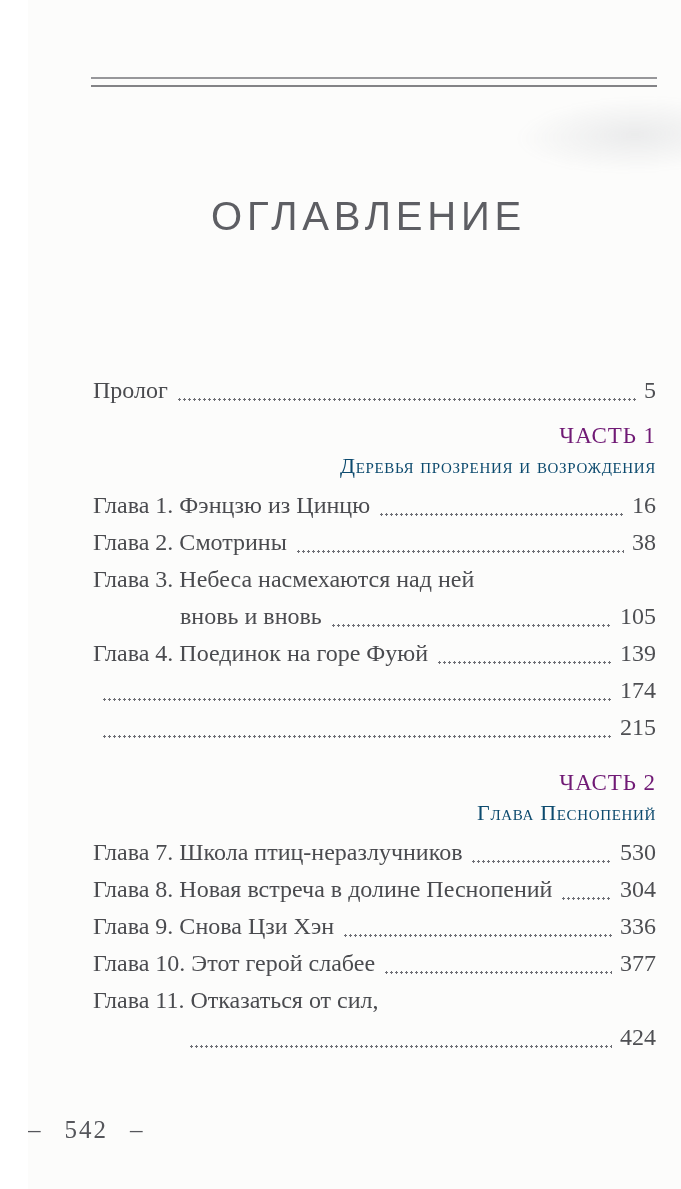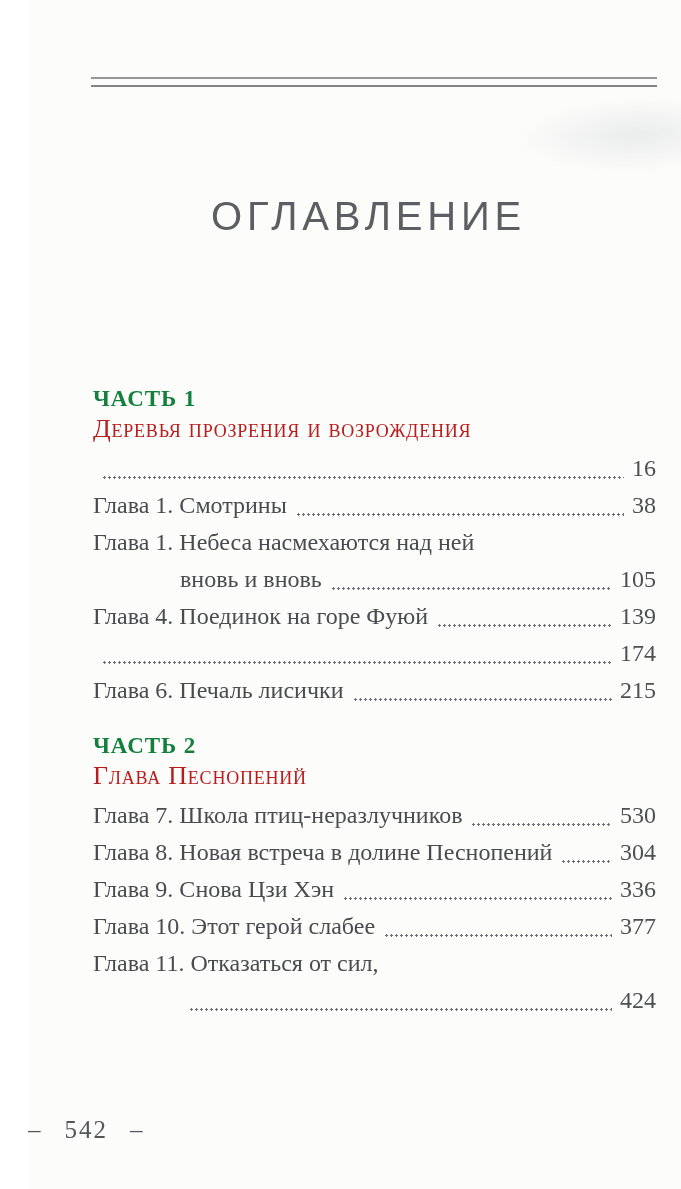--- a/index.html
+++ b/index.html
@@ -84,36 +84,35 @@
     background-size: 5px 3px;
     background-repeat: repeat-x;
     background-position: 0 50%;
     min-width: 12px;
   }
   .pagenum {
     text-align: right;
     color: #4e4f53;
   }
   .part-title {
-    text-align: left;
+    text-align: right;
     font-size: 23px;
     letter-spacing: 0.04em;
     line-height: 30px;
     margin-top: 12px;
-    color: #15803d;
-    font-weight: bold;
+    color: #701a75;
   }
   .part-subtitle {
-    text-align: left;
-    font-size: 26px;
+    text-align: right;
+    font-size: 22px;
     font-variant: small-caps;
     letter-spacing: 0.03em;
     line-height: 30px;
     margin-bottom: 6px;
-    color: #b91c1c;
+    color: #0c4a6e;
   }
   .part2-spacer {
     margin-top: 22px;
   }
   .footer {
     position: absolute;
     top: 1116px;
     left: 0;
     right: 0;
     text-align: left;
@@ -126,40 +125,46 @@
 </head>
 <body>
 
 <div class="page">
   <div class="double-rule"></div>
   <div class="showthrough"></div>
 
   <h1 class="doc-title">ОГЛАВЛЕНИЕ</h1>
 
   <div class="toc">
+    <div class="toc-row">
+      <span class="toc-text">Пролог</span>
+      <span class="leader"></span>
+      <span class="pagenum">5</span>
+    </div>
     <div id="parts-container">
         <div class="part">
           <div class="part-title">ЧАСТЬ 1</div>
           <div class="part-subtitle">Деревья прозрения и возрождения</div>
           <div class="toc-entry">
             <div class="toc-row">
+              <span class="toc-text">Глава 1. Фэнцзю из Цинцю</span>
               <span class="leader"></span>
               <span class="pagenum">16</span>
             </div>
           </div>
           <div class="toc-entry">
             <div class="toc-row">
-              <span class="toc-text">Глава 1. Смотрины</span>
+              <span class="toc-text">Глава 2. Смотрины</span>
               <span class="leader"></span>
               <span class="pagenum">38</span>
             </div>
           </div>
           <div class="toc-entry">
             <div class="toc-row">
-              <span class="toc-text">Глава 1. Небеса насмехаются над ней</span>
+              <span class="toc-text">Глава 3. Небеса насмехаются над ней</span>
             </div>
             <div class="toc-row cont">
               <span class="toc-text">вновь и вновь</span>
               <span class="leader"></span>
               <span class="pagenum">105</span>
             </div>
           </div>
           <div class="toc-entry">
             <div class="toc-row">
               <span class="toc-text">Глава 4. Поединок на горе Фуюй</span>
@@ -168,21 +173,20 @@
             </div>
           </div>
           <div class="toc-entry">
             <div class="toc-row">
               <span class="leader"></span>
               <span class="pagenum">174</span>
             </div>
           </div>
           <div class="toc-entry">
             <div class="toc-row">
-              <span class="toc-text">Глава 6. Печаль лисички</span>
               <span class="leader"></span>
               <span class="pagenum">215</span>
             </div>
           </div>
         </div>
         <div class="part part2-spacer">
           <div class="part-title">ЧАСТЬ 2</div>
           <div class="part-subtitle">Глава Песнопений</div>
           <div class="toc-entry">
             <div class="toc-row">

